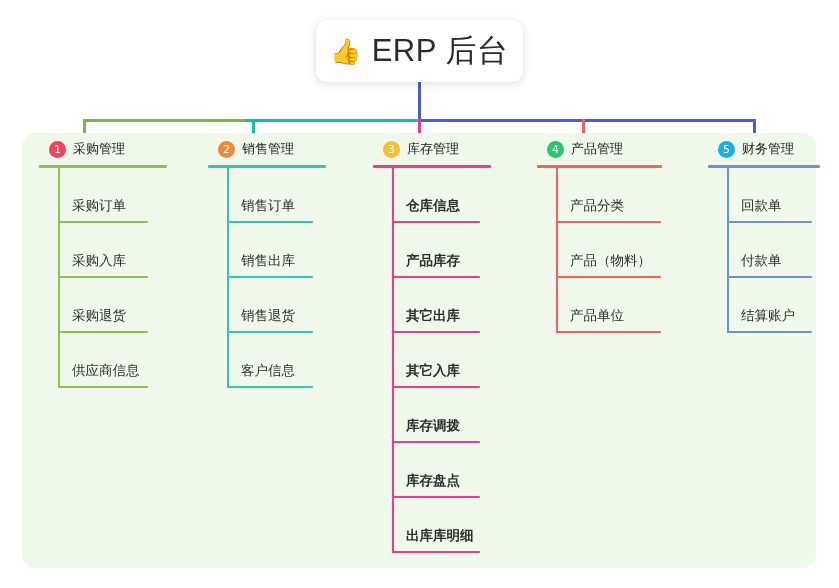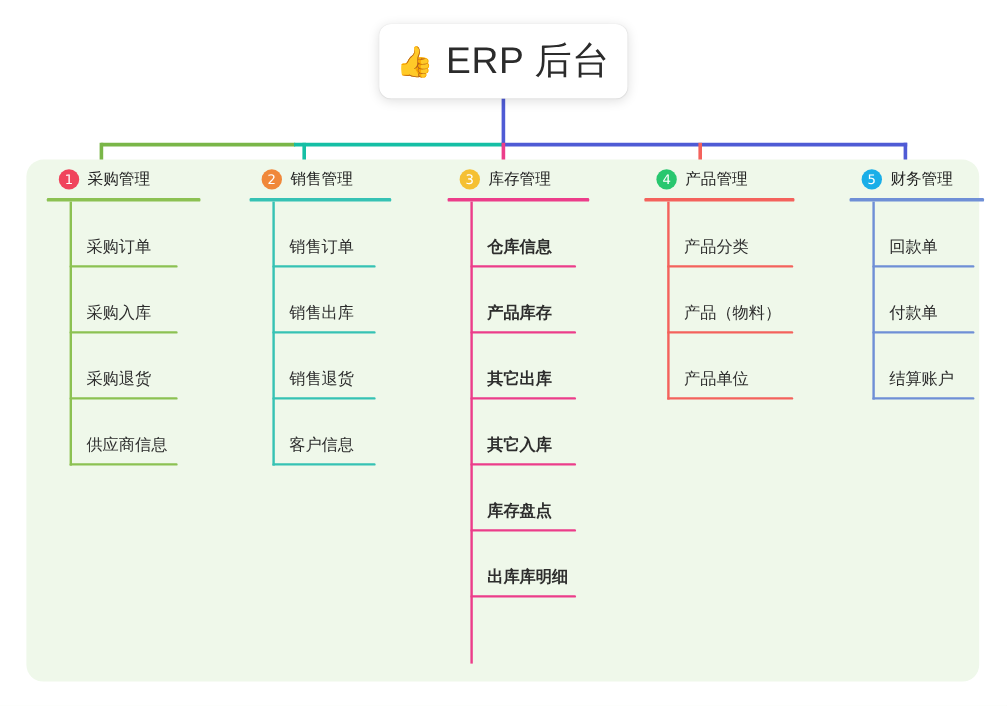--- a/index.html
+++ b/index.html
@@ -220,20 +220,24 @@
           </div>
           <div class="item">
             <span class="item-label">其它出库</span>
             <div class="item-rule" style="background: rgb(236, 61, 138); width: 88px;"></div>
           </div>
           <div class="item">
             <span class="item-label">其它入库</span>
             <div class="item-rule" style="background: rgb(236, 61, 138); width: 88px;"></div>
           </div>
           <div class="item">
+            <span class="item-label">库存调拨</span>
+            <div class="item-rule" style="background: rgb(236, 61, 138); width: 88px;"></div>
+          </div>
+          <div class="item">
             <span class="item-label">库存盘点</span>
             <div class="item-rule" style="background: rgb(236, 61, 138); width: 88px;"></div>
           </div>
           <div class="item">
             <span class="item-label">出库库明细</span>
             <div class="item-rule" style="background: rgb(236, 61, 138); width: 88px;"></div>
           </div>
         </div>
       </div>
       <div class="column" style="left: 515px; width: 128px;">

